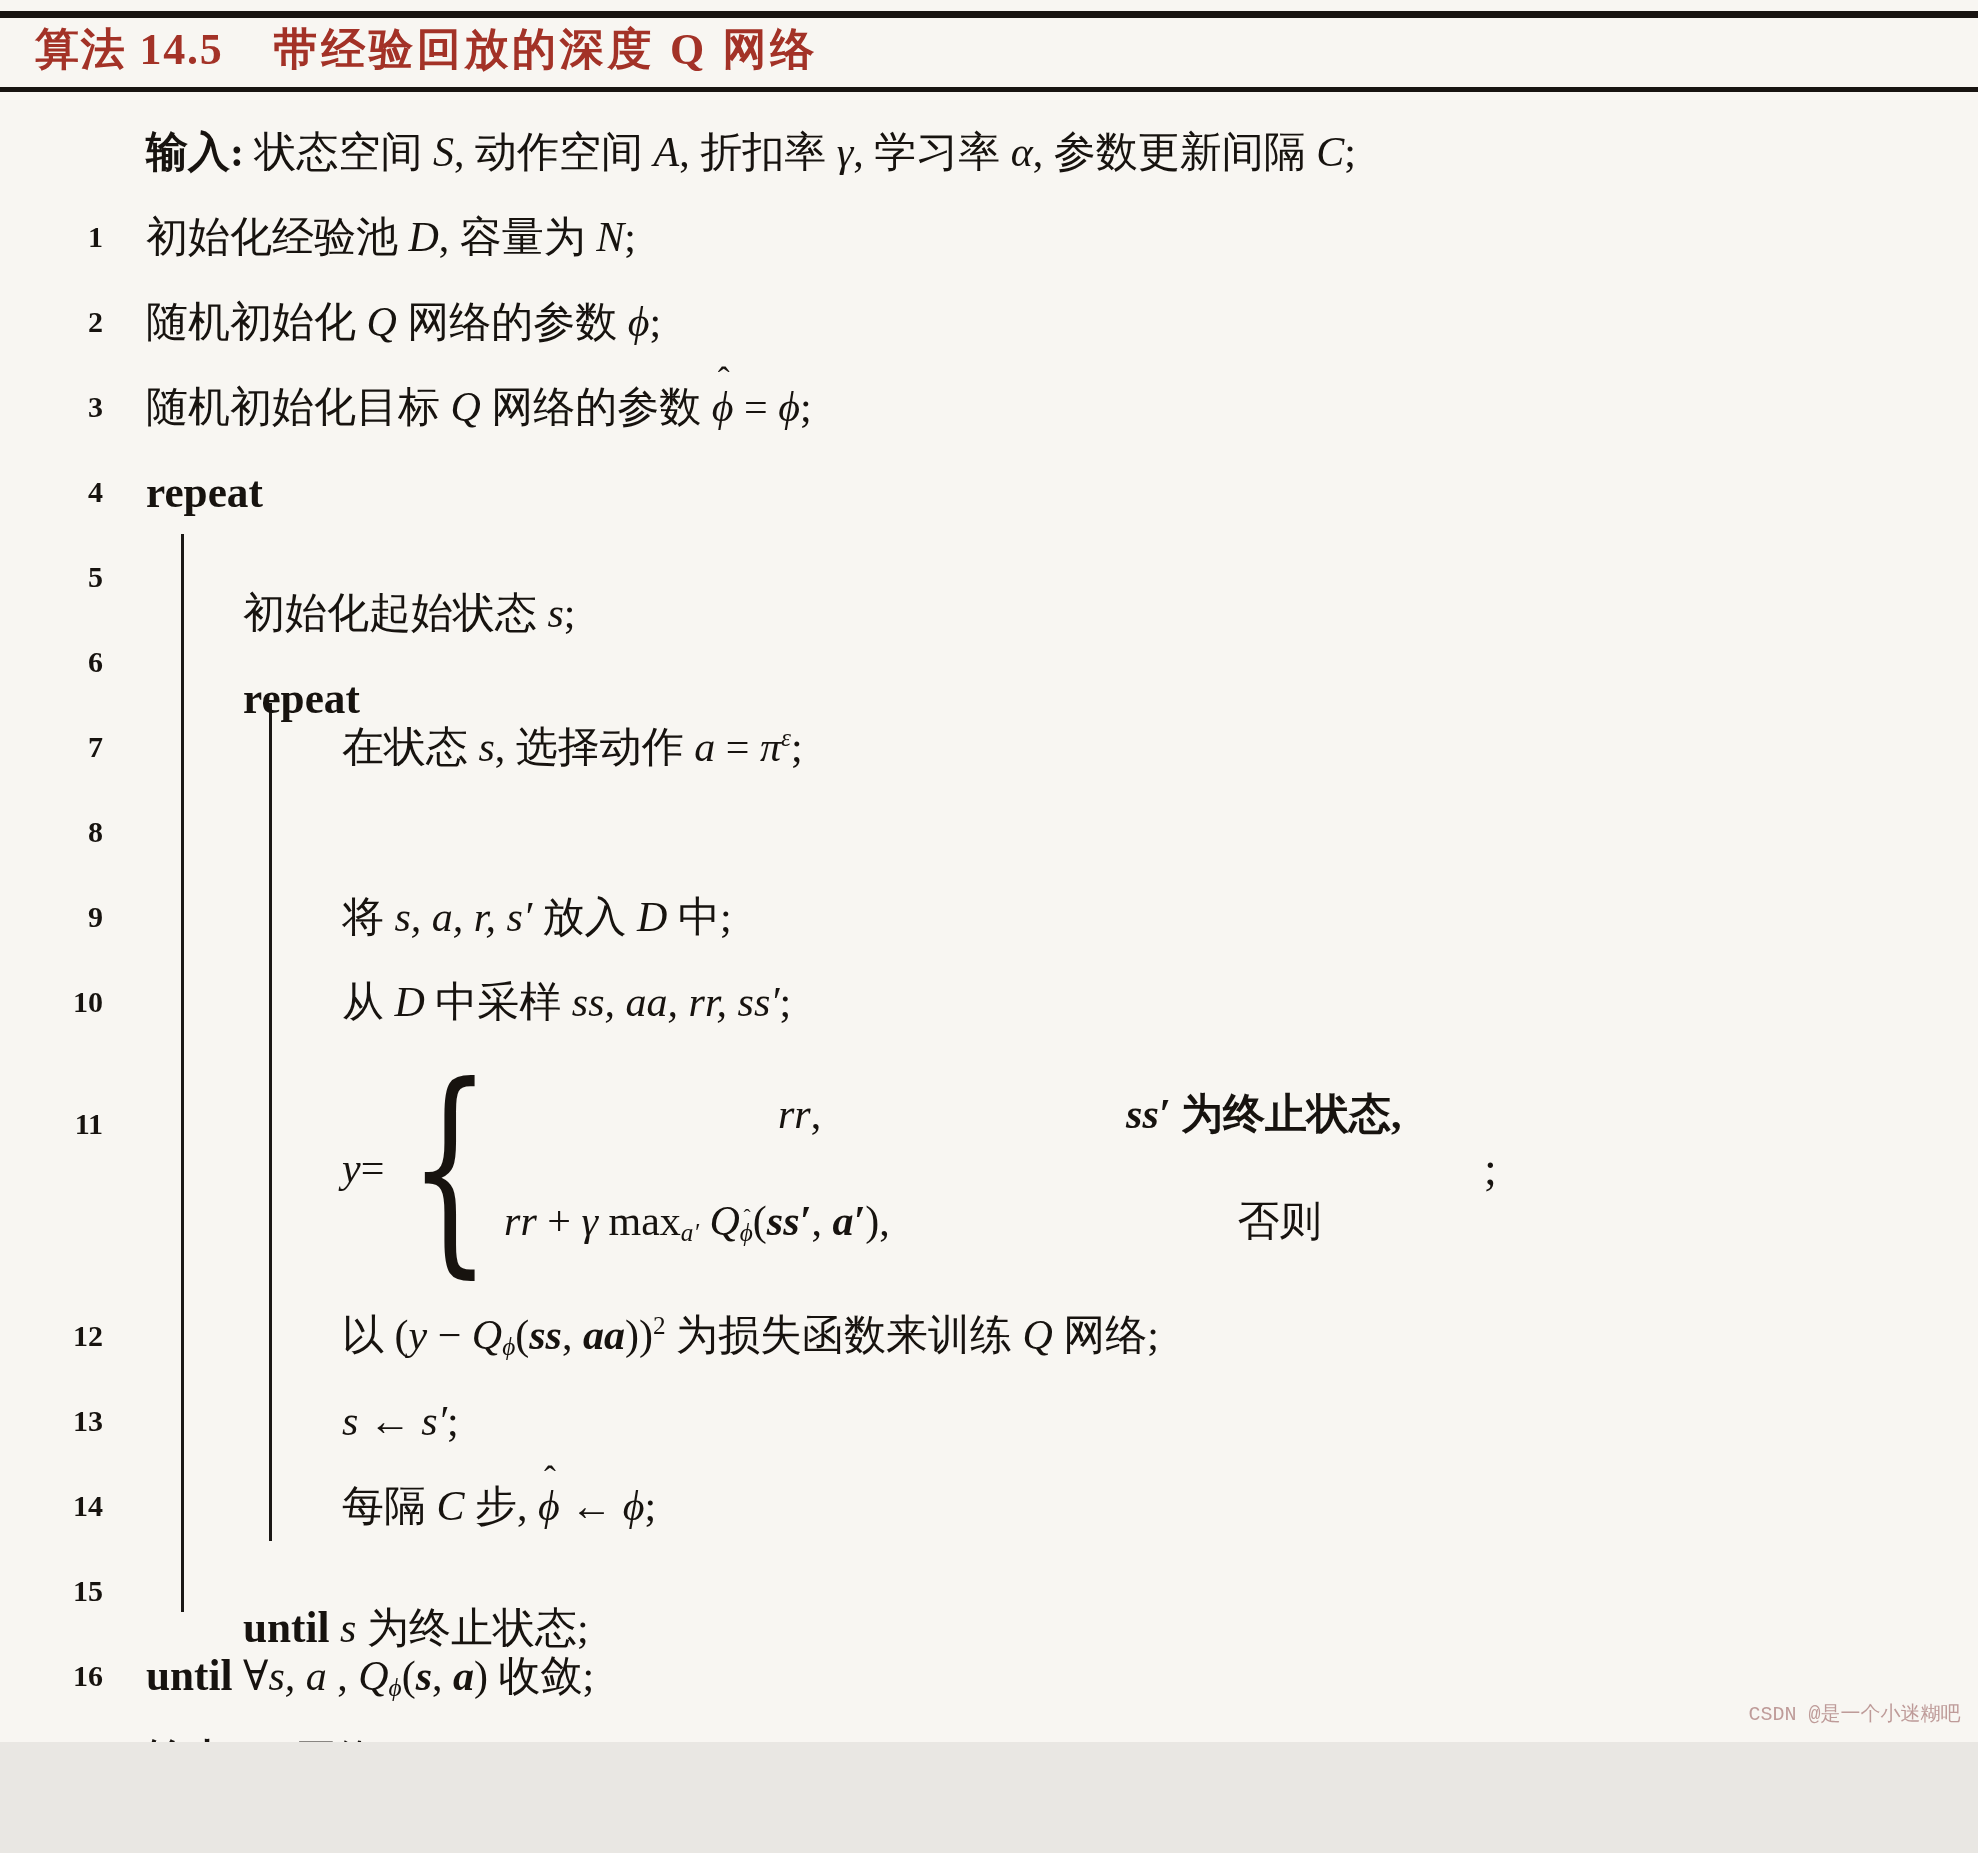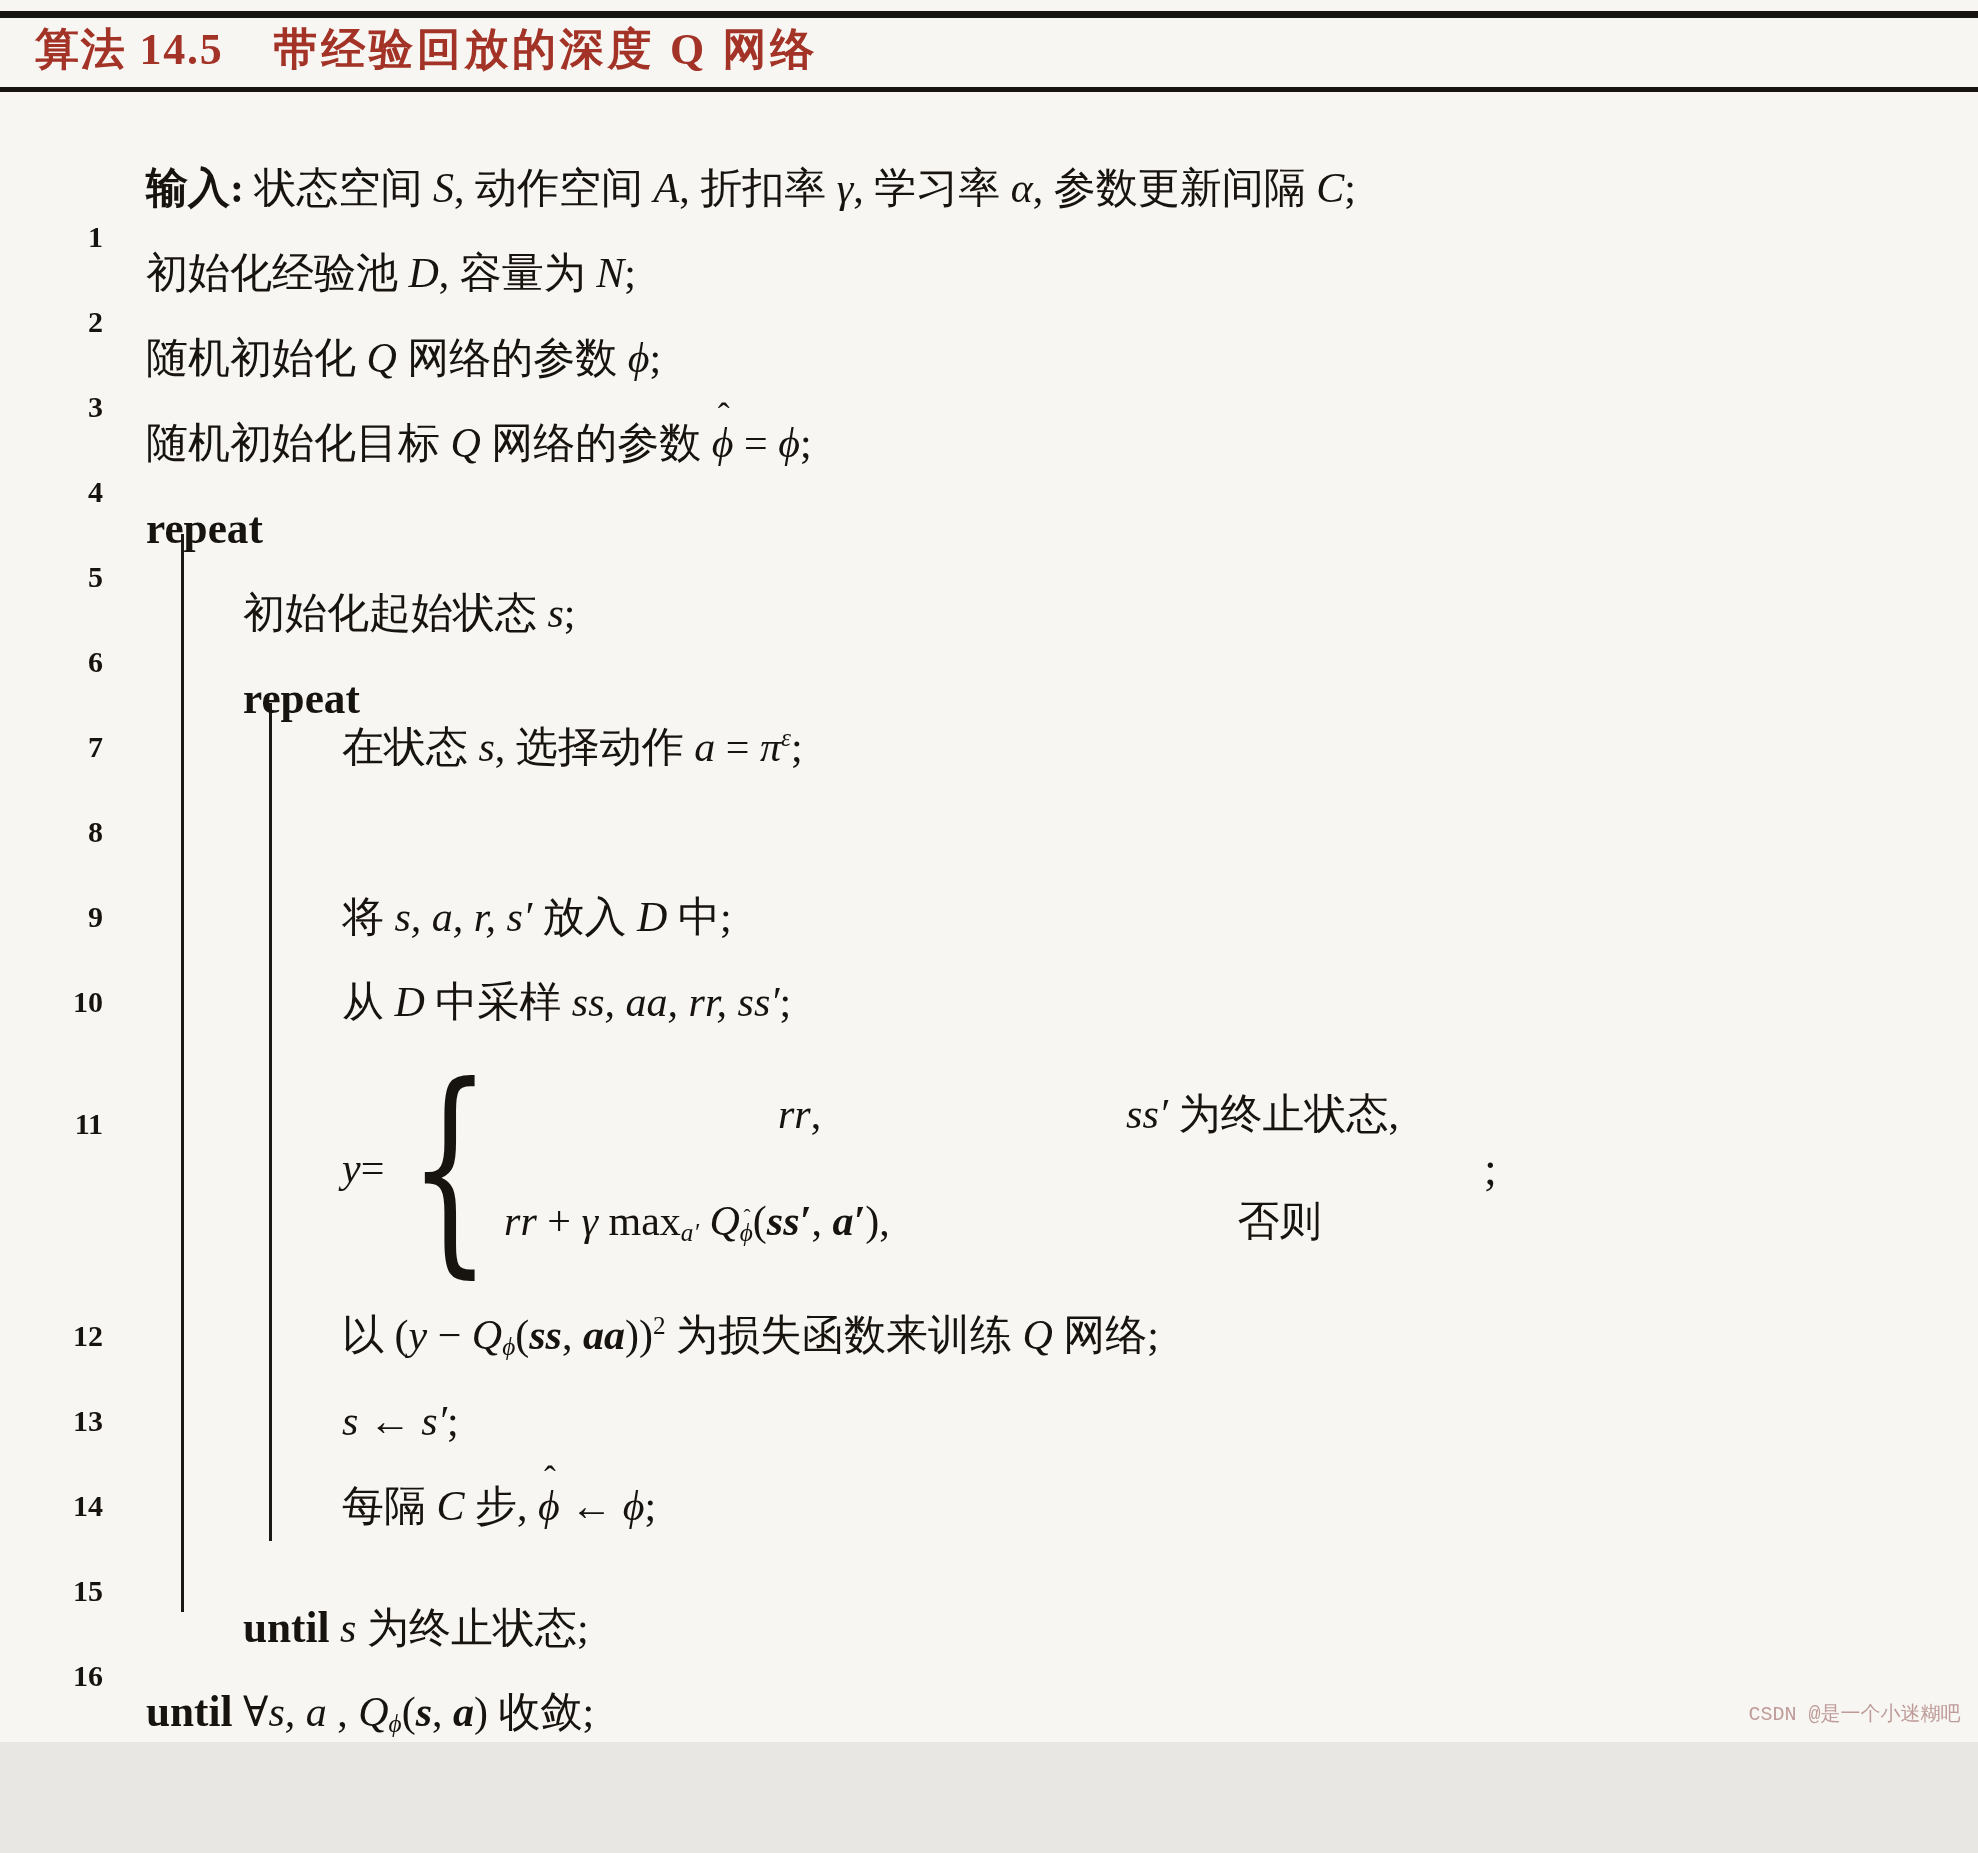--- a/index.html
+++ b/index.html
@@ -33,21 +33,21 @@
   .num{
     position:absolute; left:37px; width:66px; text-align:right;
     top:50%; transform:translateY(-50%);
     font-size:30px; font-weight:700;
   }
   .line.cases .num{top:32%;}
   .ltext{
     position:absolute; top:50%; transform:translateY(-50%);
     white-space:nowrap; font-size:42px; line-height:1.25;
   }
-  .lvl0 .ltext{left:146px;margin-top:36px;}
+  .lvl0 .ltext{left:146px;}
   .lvl1 .ltext{left:243px;margin-top:36px;}
   .lvl2 .ltext{left:342px;}
   .line.cases .ltext{display:flex; align-items:center;}
 
   .t-b{font-weight:700;}
   .t-kw{font-weight:700; font-size:103%;}
   .t-i{font-style:italic;}
   .t-sup{font-size:60%; vertical-align:0.6em;}
   .t-sub{font-size:60%; vertical-align:-0.25em;}
   .hatw{position:relative; display:inline-block;}
@@ -60,21 +60,21 @@
     font-family:"DejaVu Serif","Liberation Serif",serif;
     font-size:222px; font-weight:400; line-height:1.08;
     transform:scaleX(0.58); margin:0 -24px 0 -5.5px;
     display:inline-block;
   }
   .cols{
     display:inline-grid; grid-template-columns:591px 369px;
     row-gap:54px; align-items:center; margin-left:8px;
   }
   .cell{white-space:nowrap;}
-  .cell.pad{padding-left:31px;}
+  .cell.pad{padding-left:31px;font-weight:bold;}
   .c-center{text-align:center;}
   .c-left{text-align:left;}
   .tail{margin-left:20px; font-size:46px;}
 
   .watermark{
     position:absolute; right:18.5px; bottom:14.8px;
     font-family:Liberation Mono, monospace;
     font-size:20px; color:rgba(187,150,148,0.95);
     white-space:nowrap; z-index:5;
   }

